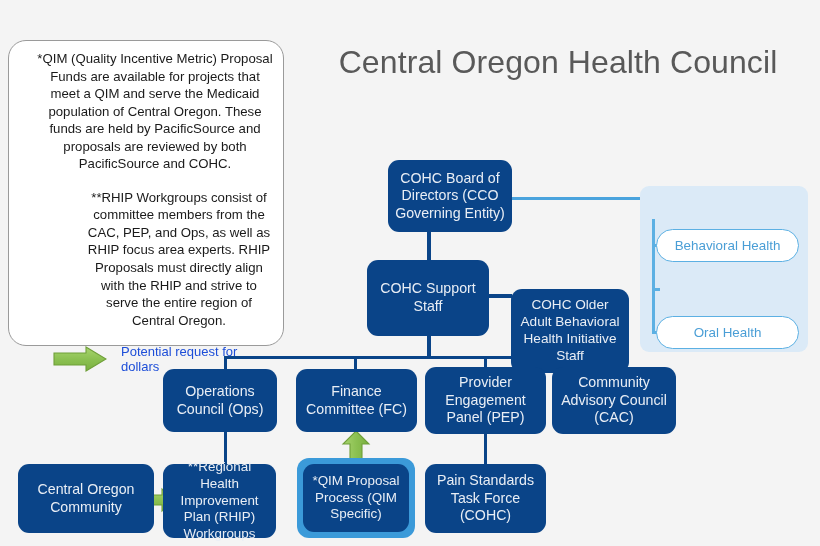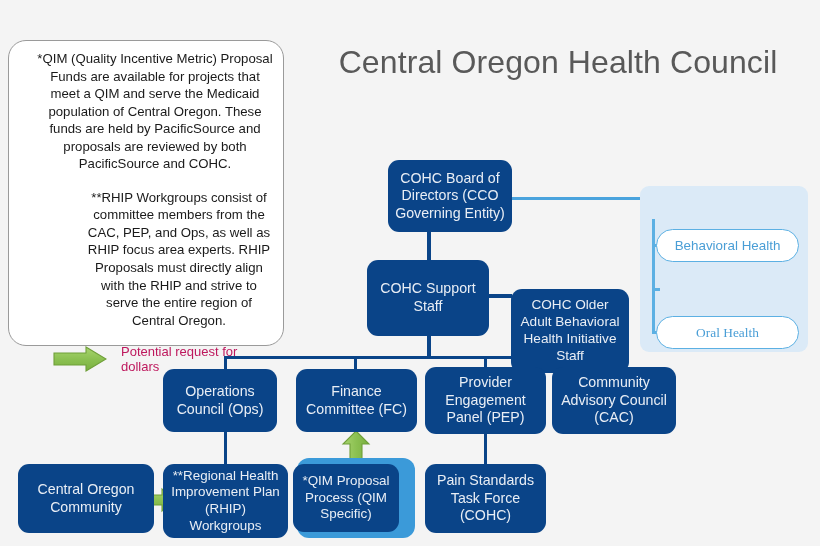--- a/index.html
+++ b/index.html
@@ -57,21 +57,21 @@
   #notes-box p.second { margin-top: 16px; margin-left: 48px; }
   #legend-row {
     display: flex;
     align-items: center;
     justify-content: flex-start;
     margin-top: 15px;
     padding-left: 16px;
   }
   #legend-label {
     font-size: 13px;
-    color: #be185d;
+    color: #1d4ed8;
     margin-left: 14px;
   }
 
   
   .arrow-right {
     width: 54px;
     height: 26px;
     flex: none;
   }
   .arrow-small-right {
@@ -231,21 +231,21 @@
 
   <div id="cco-panel"></div>
   <div class="cco-line" style="left:652px; top:219px; width:3px; height:113px;"></div>
   <div class="cco-line" style="left:652px; top:244px; width:8px; height:3px;"></div>
   <div class="cco-line" style="left:652px; top:288px; width:8px; height:3px;"></div>
   <div class="cco-line" style="left:652px; top:331px; width:8px; height:3px;"></div>
 
   <div class="cco-sub" style="top:229px;">
     <span>Behavioral Health</span>
   </div>
-  <div class="cco-sub" style="top:316px;font-family:Liberation Serif, serif;">
+  <div class="cco-sub" style="top:316px;">
     <span>Oral Health</span>
   </div>
 
   <div class="node" style="left:367px; top:260px; width:122px; height:76px;">
     <span>COHC Support Staff</span>
   </div>
   <div class="node" style="left:511px; top:256px; width:118px; height:84px; font-size:13.6px;margin-top:33px;">
     <span>COHC Older Adult Behavioral Health Initiative Staff</span>
   </div>
 
@@ -270,26 +270,26 @@
     <defs>
       <linearGradient id="gA1" x1="0" y1="0" x2="0" y2="1">
         <stop offset="0%" stop-color="#a9d46f"></stop>
         <stop offset="50%" stop-color="#8cc152"></stop>
         <stop offset="100%" stop-color="#7ab03f"></stop>
       </linearGradient>
     </defs>
     <polygon points="1,8 16,8 16,2 29,13 16,24 16,18 1,18" fill="url(#gA1)" stroke="#6f9f39" stroke-width="1.1"></polygon>
   </svg>
 
-  <div class="node" style="left:163px; top:464px; width:125px; height:74px; font-size:13.4px;">
+  <div class="node" style="left:163px; top:464px; width:113px; height:74px; font-size:13.4px;">
     <span>**Regional Health Improvement Plan (RHIP) Workgroups</span>
   </div>
 
   <div id="qim-frame"></div>
-  <div class="node" style="left:293px; top:464px; width:106px; height:68px; font-size:13.4px;">
+  <div class="node" style="left:303px; top:464px; width:106px; height:68px; font-size:13.4px;">
     <span>*QIM Proposal Process (QIM Specific)</span>
   </div>
 
   <svg class="arrow-up" style="left:341px; top:430px;" viewBox="0 0 30 30">
     <defs>
       <linearGradient id="gA2" x1="0" y1="0" x2="1" y2="0">
         <stop offset="0%" stop-color="#a9d46f"></stop>
         <stop offset="50%" stop-color="#8cc152"></stop>
         <stop offset="100%" stop-color="#7ab03f"></stop>
       </linearGradient>

